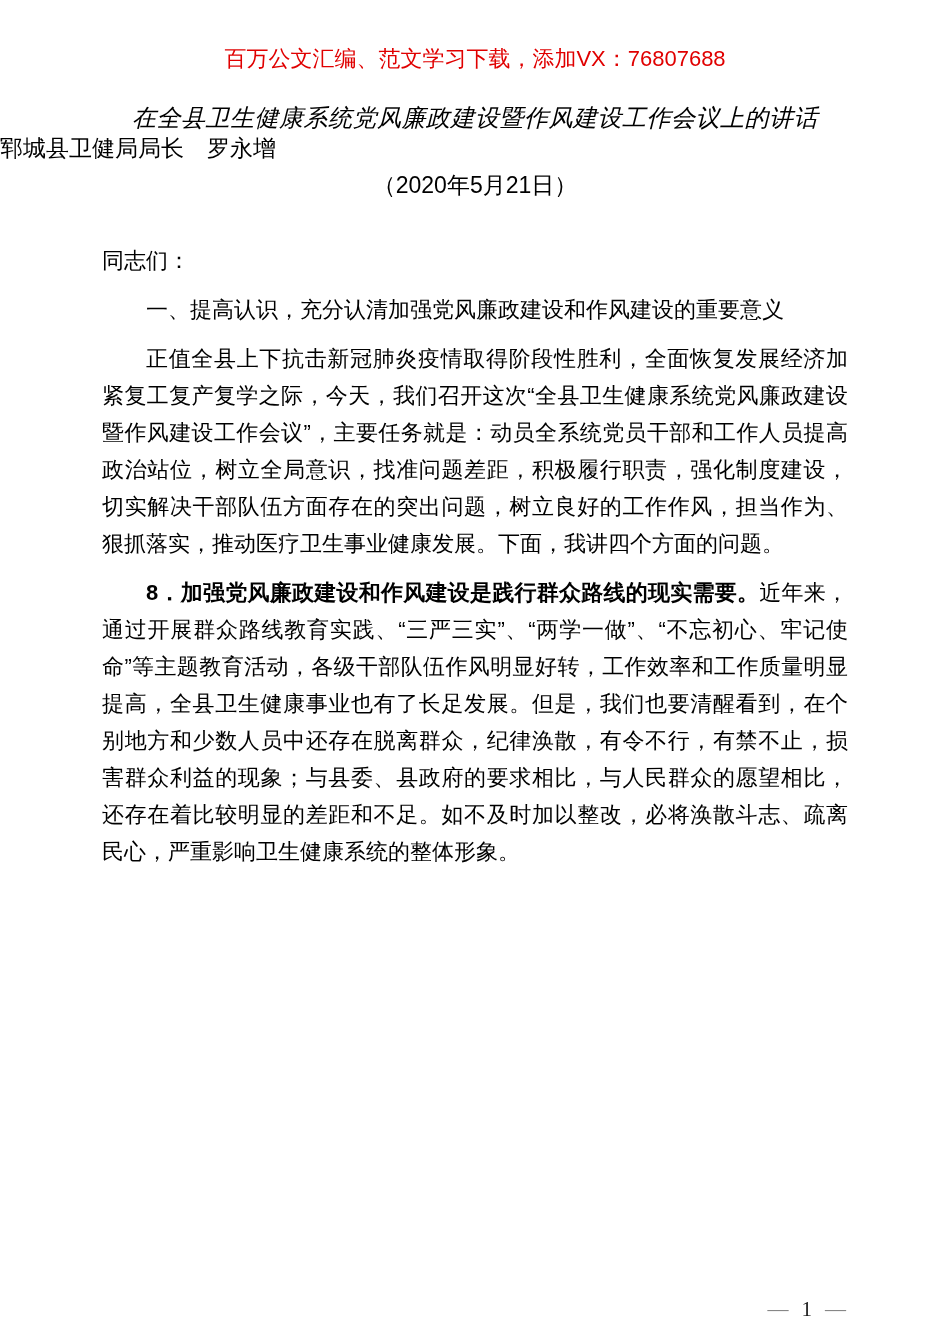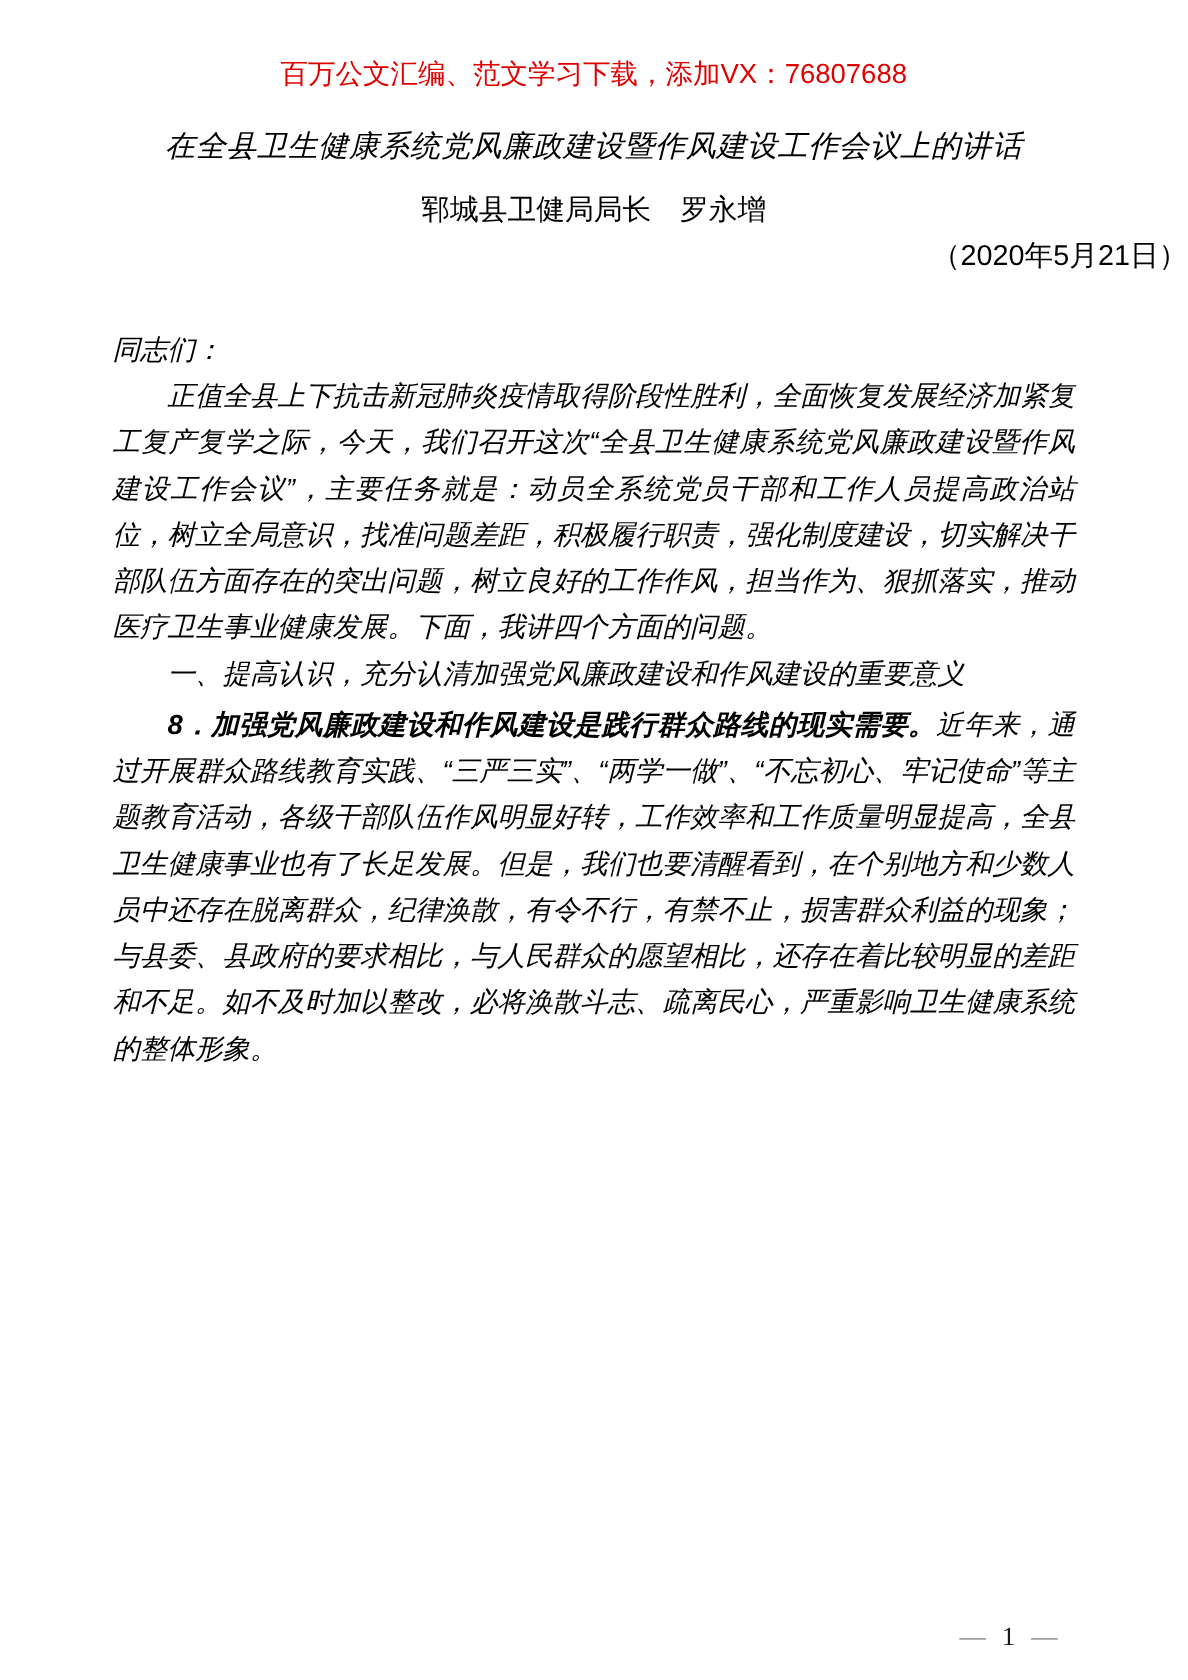--- a/index.html
+++ b/index.html
@@ -30,42 +30,40 @@
   .doc-title {
     margin: 31px 60px 0;
     text-align: center;
     font-size: 24px;
     line-height: 30px;
     font-weight: 500;
     letter-spacing: 0.5px;
     font-style: italic;
   }
   .doc-author {
-    margin-top: 19px;
-    text-align: center;
+    margin-top: 0;
     font-size: 23px;
     line-height: 30px;
     font-weight: 500;
   }
   .doc-date {
     margin-top: 7px;
-    text-align: right;
+    text-align: center;
     font-size: 23px;
     line-height: 30px;
   }
   .doc-body {
     margin: 42px 90px 0 90px;
     font-size: 22px;
     line-height: 37px;
     text-align: justify;
   }
   .doc-body p {
-    margin: 0;
+    margin: 12px;
     padding: 0;
-    font-style: italic;
   }
   .salutation {
     text-indent: 0;
   }
   .para {
     text-indent: 2em;
   }
   .para.numbered {
     margin-top: 4px;
   }
@@ -99,23 +97,23 @@
   <div class="doc-title">在全县卫生健康系统党风廉政建设暨作风建设工作会议上的讲话</div>
 
   <div class="doc-author">郓城县卫健局局长　罗永增</div>
 
   <div class="doc-date">（2020年5月21日）</div>
 
   <div class="doc-body">
 
     <p class="salutation">同志们：</p>
 
+    <p class="para heading">一、提高认识，充分认清加强党风廉政建设和作风建设的重要意义</p>
+
     <p class="para">正值全县上下抗击新冠肺炎疫情取得阶段性胜利，全面恢复发展经济加紧复工复产复学之际，今天，我们召开这次“全县卫生健康系统党风廉政建设暨作风建设工作会议”，主要任务就是：动员全系统党员干部和工作人员提高政治站位，树立全局意识，找准问题差距，积极履行职责，强化制度建设，切实解决干部队伍方面存在的突出问题，树立良好的工作作风，担当作为、狠抓落实，推动医疗卫生事业健康发展。下面，我讲四个方面的问题。</p>
-
-    <p class="para heading">一、提高认识，充分认清加强党风廉政建设和作风建设的重要意义</p>
 
     <p class="para numbered"><span class="lead">8．加强党风廉政建设和作风建设是践行群众路线的现实需要。</span><span>近年来，通过开展群众路线教育实践、“三严三实”、“两学一做”、“不忘初心、牢记使命”等主题教育活动，各级干部队伍作风明显好转，工作效率和工作质量明显提高，全县卫生健康事业也有了长足发展。但是，我们也要清醒看到，在个别地方和少数人员中还存在脱离群众，纪律涣散，有令不行，有禁不止，损害群众利益的现象；与县委、县政府的要求相比，与人民群众的愿望相比，还存在着比较明显的差距和不足。如不及时加以整改，必将涣散斗志、疏离民心，严重影响卫生健康系统的整体形象。</span></p>
 
 
 
   </div>
 
   <div class="page-footer"><span class="dash">—</span><span class="num">1</span><span class="dash">—</span></div>
 
 </div>

